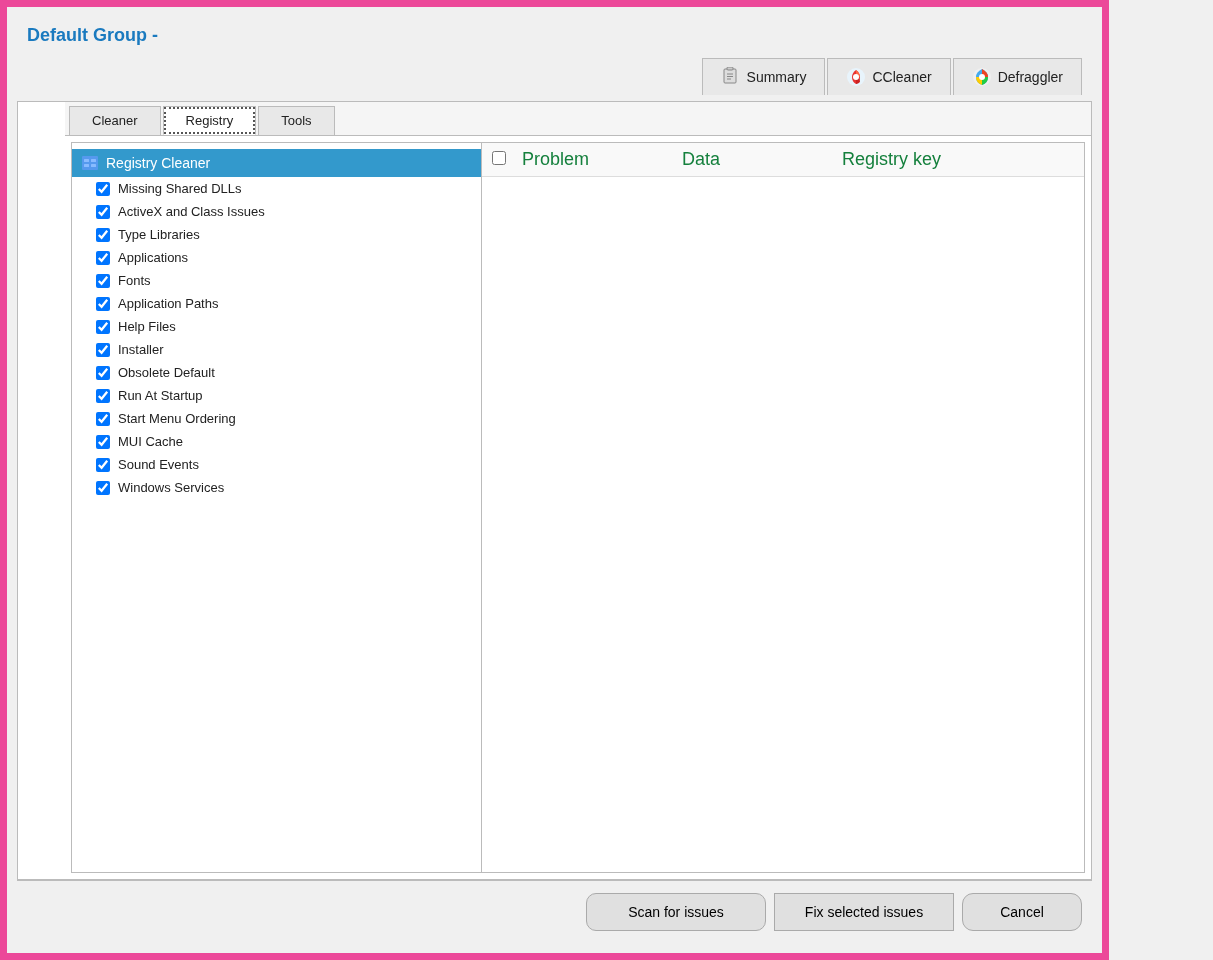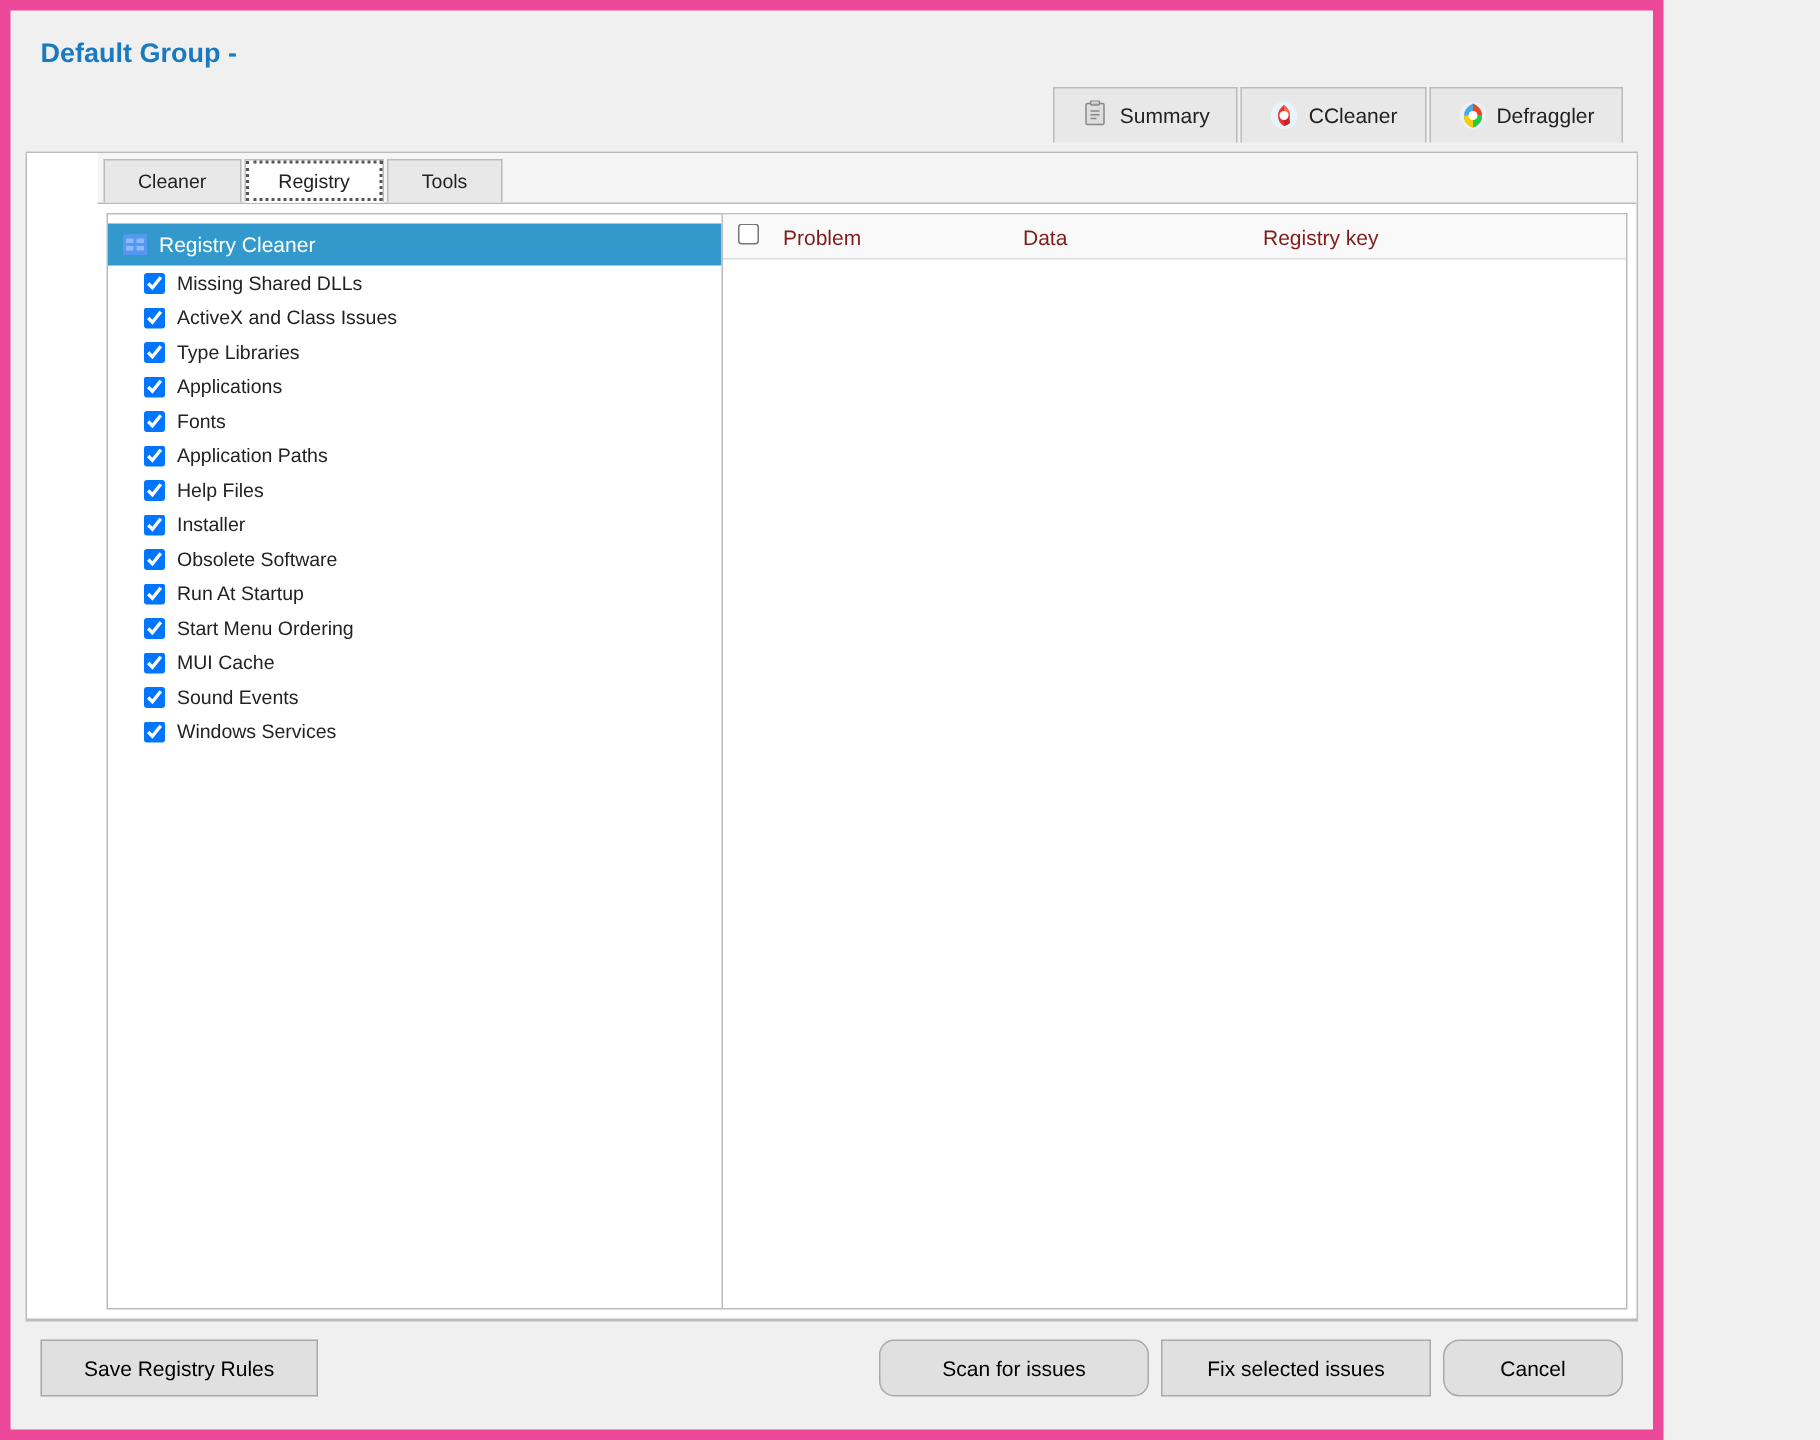--- a/index.html
+++ b/index.html
@@ -142,22 +142,22 @@
     }
     .header-checkbox-col {
       width: 30px;
     }
     .header-checkbox-col input {
       width: 14px;
       height: 14px;
     }
     .header-col {
       font-weight: normal;
-      font-size: 14px;
-      color: #7f1d1d;
+      font-size: 18px;
+      color: #15803d;
     }
     .header-col.problem { width: 160px; }
     .header-col.data { width: 160px; }
     .header-col.regkey { flex: 1; }
     .results-body {
       flex: 1;
       overflow-y: auto;
     }
     .footer-bar {
       display: flex;
@@ -302,21 +302,21 @@
             <div class="checkbox-item">
               <input type="checkbox" checked="" style="">
               <span class="checkbox-label">Help Files</span>
             </div>
             <div class="checkbox-item">
               <input type="checkbox" checked="" style="">
               <span class="checkbox-label">Installer</span>
             </div>
             <div class="checkbox-item">
               <input type="checkbox" checked="" style="">
-              <span class="checkbox-label">Obsolete Software</span>
+              <span class="checkbox-label">Obsolete Default</span>
             </div>
             <div class="checkbox-item">
               <input type="checkbox" checked="" style="">
               <span class="checkbox-label">Run At Startup</span>
             </div>
             <div class="checkbox-item">
               <input type="checkbox" checked="" style="">
               <span class="checkbox-label">Start Menu Ordering</span>
             </div>
             <div class="checkbox-item">
@@ -344,19 +344,18 @@
           <div class="header-col data">Data</div>
           <div class="header-col regkey">Registry key</div>
         </div>
 
         <div class="results-body"></div>
       </div>
     </div>
   </div>
 
   <div class="footer-bar">
-    <button class="footer-btn">Save Registry Rules</button>
     <div class="footer-spacer"></div>
     <button class="footer-btn scan">Scan for issues</button>
     <button class="footer-btn fix">Fix selected issues</button>
     <button class="footer-btn cancel">Cancel</button>
   </div>
 </div>
 
 </body></html>

